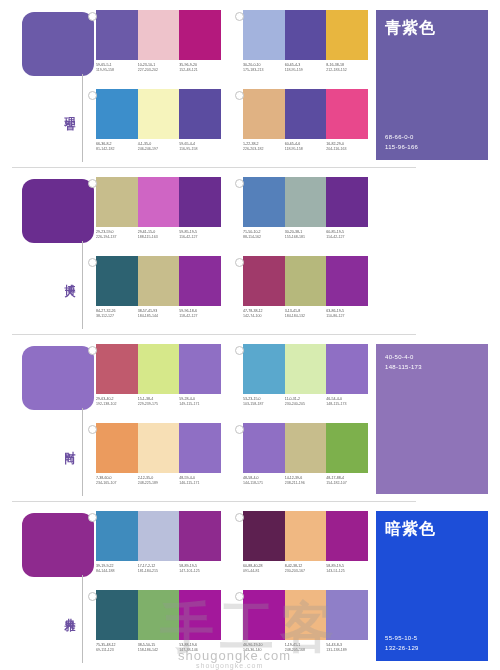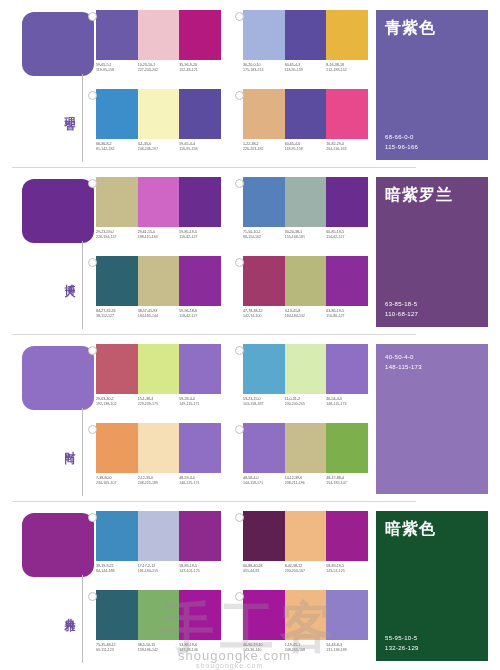--- a/index.html
+++ b/index.html
@@ -284,27 +284,20 @@
                 <div class="c2">184-184-132</div>
               </div>
               <div class="code">
                 <div>63-86-19-5</div>
                 <div class="c2">110-86-127</div>
               </div>
             </div>
           </div>
         </div>
       </div>
-    <div class="right-panel" style="background: rgb(110, 68, 127);">
-      <div class="rp-title">暗紫罗兰</div>
-      <div class="rp-codes">
-        <div>63-85-18-5</div>
-        <div>110-68-127</div>
-      </div>
-    </div>
   </div>
 
   <div class="section">
     <div class="sec-divider"></div>
     <div class="left-col">
       <div class="round-chip" style="background: rgb(143, 111, 196);"></div>
       <div class="vert-line"></div>
       <div class="vert-label">时尚</div>
     </div>
     <div class="grid">
@@ -503,21 +496,21 @@
                 <div class="c2">248-205-168</div>
               </div>
               <div class="code">
                 <div>54-43-8-3</div>
                 <div class="c2">131-138-189</div>
               </div>
             </div>
           </div>
         </div>
       </div>
-    <div class="right-panel" style="background: #14532d;">
+    <div class="right-panel" style="background: #1d4ed8;">
       <div class="rp-title">暗紫色</div>
       <div class="rp-codes">
         <div>55-95-10-5</div>
         <div>132-26-129</div>
       </div>
     </div>
   </div>
 
   <div class="wm">
     <div class="wm-big">手工客</div>

